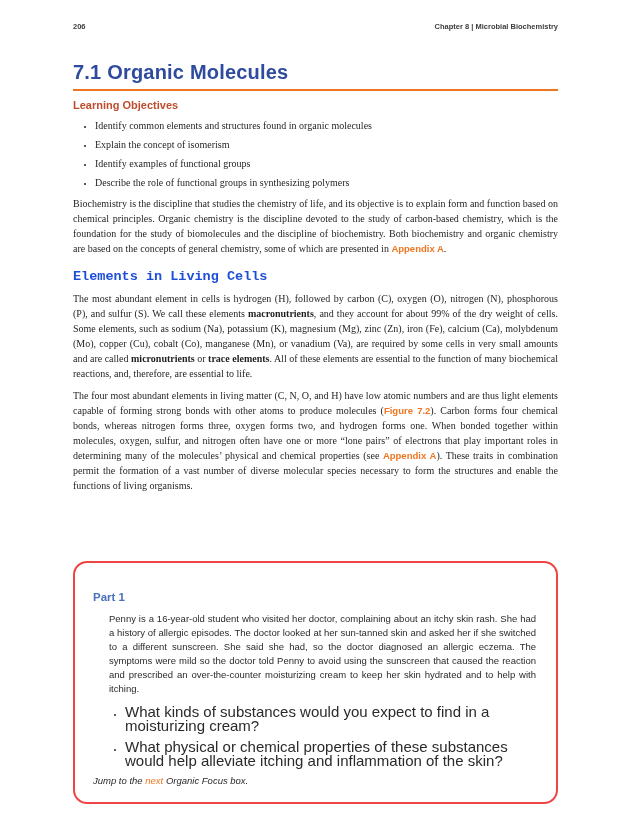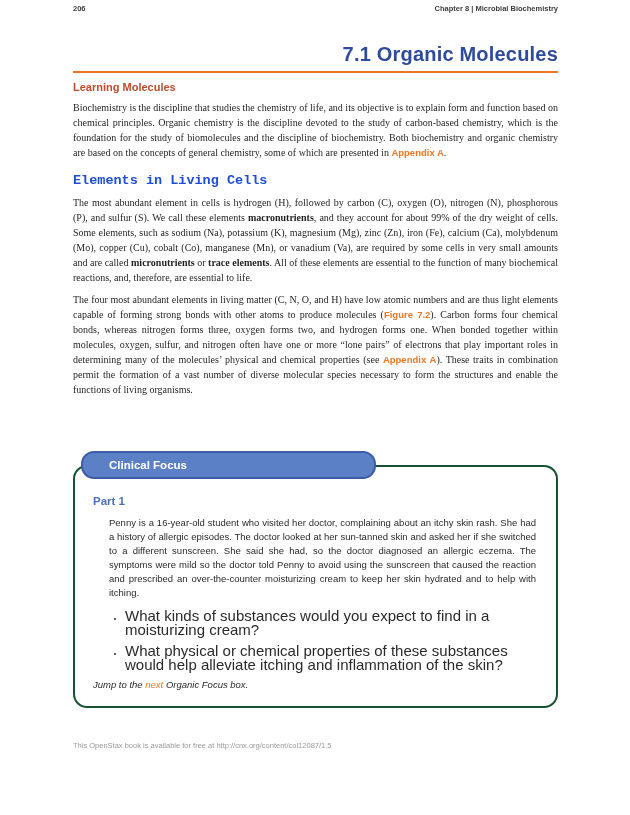--- a/index.html
+++ b/index.html
@@ -1,27 +1,27 @@
 <!DOCTYPE html>
 <html><head>
 <meta charset="utf-8">
 <style>
   html,body{margin:0;padding:0;background:#fff;}
   body{width:630px;height:815px;overflow:hidden;}
   .page{position:relative;width:630px;height:756px;background:#ffffff;
         font-family:"Liberation Serif", serif;color:#1f1f1f;
-        padding:4px 72px 0 73px;box-sizing:border-box;}
+        padding:22px 72px 0 73px;box-sizing:border-box;}
 
   
   .pagehead{display:flex;justify-content:space-between;align-items:baseline;
             font-family:"Liberation Sans", sans-serif;font-size:7.5px;font-weight:700;color:#3c3c3c;}
 
   
   h1.sec-title{margin:29px 0 0 0;font-family:"Liberation Sans", sans-serif;
-               font-size:20px;line-height:24px;font-weight:700;color:#2e4b9e;letter-spacing:.2px;text-align:right;}
+               font-size:20px;line-height:24px;font-weight:700;color:#2e4b9e;letter-spacing:.2px;}
   .title-rule{margin:5px 0 0 0;border:none;height:2px;background:#ee7623;}
 
   h2.lo-heading{margin:8px 0 0 0;font-family:"Liberation Sans", sans-serif;
                 font-size:11px;font-weight:700;color:#bf4b2c;}
 
   ul.serif-list{margin:8px 0 0 0;padding:0 0 0 22px;list-style:disc;}
   ul.serif-list li{font-size:10px;line-height:13px;margin-bottom:6px;}
   ul.serif-list li::marker{font-size:8px;color:#1f1f1f;}
 
   p.serif{margin:7px 0 0 0;font-size:10px;line-height:15px;text-align:justify;}
@@ -32,21 +32,21 @@
   .bold{font-weight:700;}
   .ref{font-family:"Liberation Sans", sans-serif;font-weight:700;color:#ee7623;font-size:9.5px;cursor:pointer;}
   .orange{color:#ee7623;cursor:pointer;text-align:center;}
 
   
   .clinical{position:relative;margin-top:54px;padding-top:14px;}
   .clin-tab{position:absolute;top:0;left:8px;width:295px;height:28px;box-sizing:border-box;
             background:#5c80c6;border:2px solid #3d5ca8;border-radius:13px;
             display:flex;align-items:center;padding-left:26px;z-index:2;}
   .clin-tab span{font-family:"Liberation Sans", sans-serif;font-size:11.5px;font-weight:700;color:#ffffff;}
-  .clin-box{position:relative;border:2px solid #14532d;border-radius:14px;background:#fff;
+  .clin-box{position:relative;border:2px solid #ef4444;border-radius:14px;background:#fff;
             padding:28px 20px 16px 18px;z-index:1;}
   .clin-box h4{margin:0;font-family:"Liberation Sans", sans-serif;
                font-size:11.5px;font-weight:700;color:#4a71b8;}
   p.sans{margin:9px 0 0 16px;font-family:"Liberation Sans", sans-serif;
          font-size:9.5px;line-height:14px;text-align:justify;color:#2a2a2a;}
   ul.sans-list{margin:9px 0 0 0;padding:0 0 0 32px;list-style:disc;
                font-family:"Liberation Sans", sans-serif;}
   ul.sans-list li{font-size:15px;line-height:13.5px;margin-bottom:8px;color:#2a2a2a;}
   ul.sans-list li::marker{font-size:8px;color:#2a2a2a;}
   p.jump{margin:5px 0 0 0;font-family:"Liberation Sans", sans-serif;
@@ -62,33 +62,36 @@
 <div class="page">
 
   <div class="pagehead">
     <span>206</span>
     <span>Chapter 8 | Microbial Biochemistry</span>
   </div>
 
   <h1 class="sec-title">7.1 Organic Molecules</h1>
   <hr class="title-rule">
 
-  <h2 class="lo-heading">Learning Molecules</h2>
+  <h2 class="lo-heading">Learning Objectives</h2>
+  <ul class="serif-list">
+      <li>Identify common elements and structures found in organic molecules</li>
+      <li>Explain the concept of isomerism</li>
+      <li>Identify examples of functional groups</li>
+      <li>Describe the role of functional groups in synthesizing polymers</li>
+    </ul>
 
   <p class="serif"><span>Biochemistry is the discipline that studies the chemistry of life, and its objective is to explain form and function based on chemical principles. Organic chemistry is the discipline devoted to the study of carbon-based chemistry, which is the foundation for the study of biomolecules and the discipline of biochemistry. Both biochemistry and organic chemistry are based on the concepts of general chemistry, some of which are presented in </span><span class="ref">Appendix A</span><span>.</span></p>
 
   <h3 class="sub-heading">Elements in Living Cells</h3>
 
   <p class="serif"><span>The most abundant element in cells is hydrogen (H), followed by carbon (C), oxygen (O), nitrogen (N), phosphorous (P), and sulfur (S). We call these elements </span><span class="bold">macronutrients</span><span>, and they account for about 99% of the dry weight of cells. Some elements, such as sodium (Na), potassium (K), magnesium (Mg), zinc (Zn), iron (Fe), calcium (Ca), molybdenum (Mo), copper (Cu), cobalt (Co), manganese (Mn), or vanadium (Va), are required by some cells in very small amounts and are called </span><span class="bold">micronutrients</span><span> or </span><span class="bold">trace elements</span><span>. All of these elements are essential to the function of many biochemical reactions, and, therefore, are essential to life.</span></p>
   <p class="serif"><span>The four most abundant elements in living matter (C, N, O, and H) have low atomic numbers and are thus light elements capable of forming strong bonds with other atoms to produce molecules (</span><span class="ref">Figure 7.2</span><span>). Carbon forms four chemical bonds, whereas nitrogen forms three, oxygen forms two, and hydrogen forms one. When bonded together within molecules, oxygen, sulfur, and nitrogen often have one or more “lone pairs” of electrons that play important roles in determining many of the molecules’ physical and chemical properties (see </span><span class="ref">Appendix A</span><span>). These traits in combination permit the formation of a vast number of diverse molecular species necessary to form the structures and enable the functions of living organisms.</span></p>
 
   <section class="clinical">
-    <div class="clin-tab">
-      <span>Clinical Focus</span>
-    </div>
     <div class="clin-box">
       <h4>Part 1</h4>
       <p class="sans">Penny is a 16-year-old student who visited her doctor, complaining about an itchy skin rash. She had a history of allergic episodes. The doctor looked at her sun-tanned skin and asked her if she switched to a different sunscreen. She said she had, so the doctor diagnosed an allergic eczema. The symptoms were mild so the doctor told Penny to avoid using the sunscreen that caused the reaction and prescribed an over-the-counter moisturizing cream to keep her skin hydrated and to help with itching.</p>
       <ul class="sans-list">
           <li>What kinds of substances would you expect to find in a moisturizing cream?</li>
           <li>What physical or chemical properties of these substances would help alleviate itching and inflammation of the skin?</li>
         </ul>
       <p class="jump"><span>Jump to the </span><span class="orange">next</span><span> Organic Focus box.</span></p>
     </div>
   </section>

